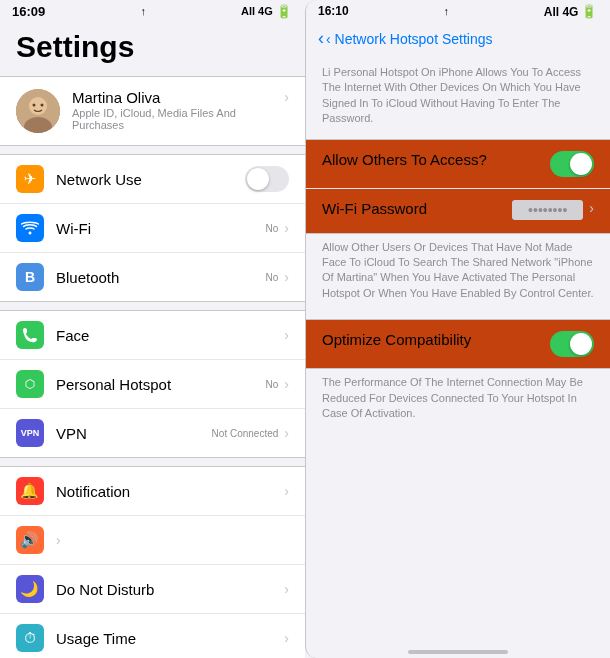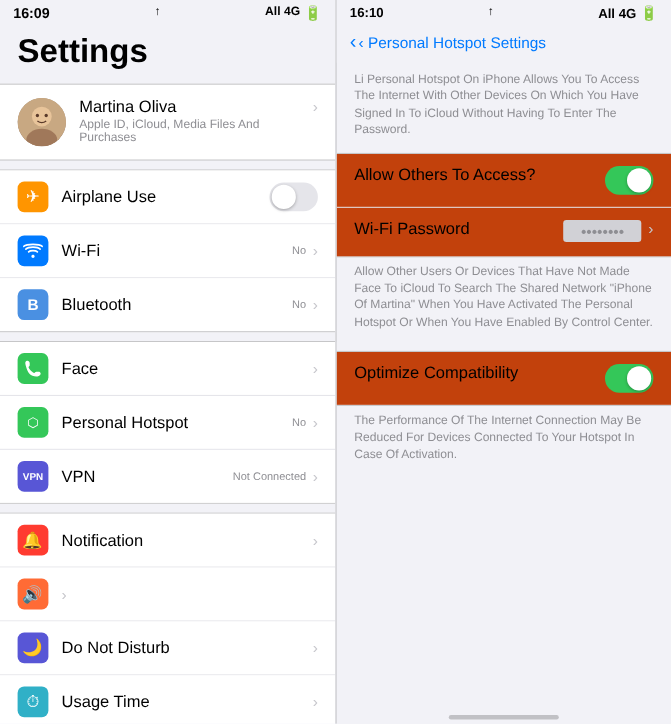--- a/index.html
+++ b/index.html
@@ -145,20 +145,21 @@
 
     
     .right-panel {
       width: 305px;
       height: 658px;
       background: #f2f2f7;
       display: flex;
       flex-direction: column;
       overflow: hidden;
       border-left: 0.5px solid #c6c6c8;
+      border-radius: 12px;
     }
 
     .right-status-bar {
       display: flex;
       justify-content: space-between;
       align-items: center;
       padding: 4px 12px;
       background: #f2f2f7;
       font-size: 12px;
       font-weight: 600;
@@ -283,21 +284,21 @@
       <div class="profile-name">Martina Oliva</div>
       <div class="profile-subtitle">Apple ID, iCloud, Media Files And Purchases</div>
     </div>
     <span class="chevron">›</span>
   </div>
 
   <div class="section-group" style="margin-top:8px;">
 
     <div class="settings-row">
       <div class="row-icon icon-orange">✈</div>
-      <span class="row-label">Airplane Use</span>
+      <span class="row-label">Network Use</span>
       <div class="toggle off">
         <div class="toggle-knob"></div>
       </div>
     </div>
 
     <div class="settings-row">
       <div class="row-icon icon-blue">
         <svg width="18" height="14" viewBox="0 0 18 14" fill="white">
           <path d="M9 10.5 C9.8 10.5 10.5 11.2 10.5 12 C10.5 12.8 9.8 13.5 9 13.5 C8.2 13.5 7.5 12.8 7.5 12 C7.5 11.2 8.2 10.5 9 10.5Z"></path>
           <path d="M5 8 C6.5 6.5 11.5 6.5 13 8" stroke="white" stroke-width="1.5" fill="none" stroke-linecap="round"></path>
@@ -373,21 +374,21 @@
     <span style="font-size:11px;">↑</span>
     <div class="right-icons">
       <span>All 4G</span>
       <span style="font-size:13px;">🔋</span>
     </div>
   </div>
 
   <div class="right-nav">
     <div class="back-btn">
       <span style="font-size:18px;color:#007aff;">‹</span>
-      <span style="font-size:14px;color:#007aff;">‹ Personal Hotspot Settings</span>
+      <span style="font-size:14px;color:#007aff;">‹ Network Hotspot Settings</span>
     </div>
   </div>
 
   <div class="info-text">Li Personal Hotspot On iPhone Allows You To Access The Internet With Other Devices On Which You Have Signed In To iCloud Without Having To Enter The Password.</div>
 
   <div class="right-section">
     <div class="right-row">
       <span class="right-row-label">Allow Others To Access?</span>
       <div class="toggle-on">
         <div class="toggle-knob"></div>

